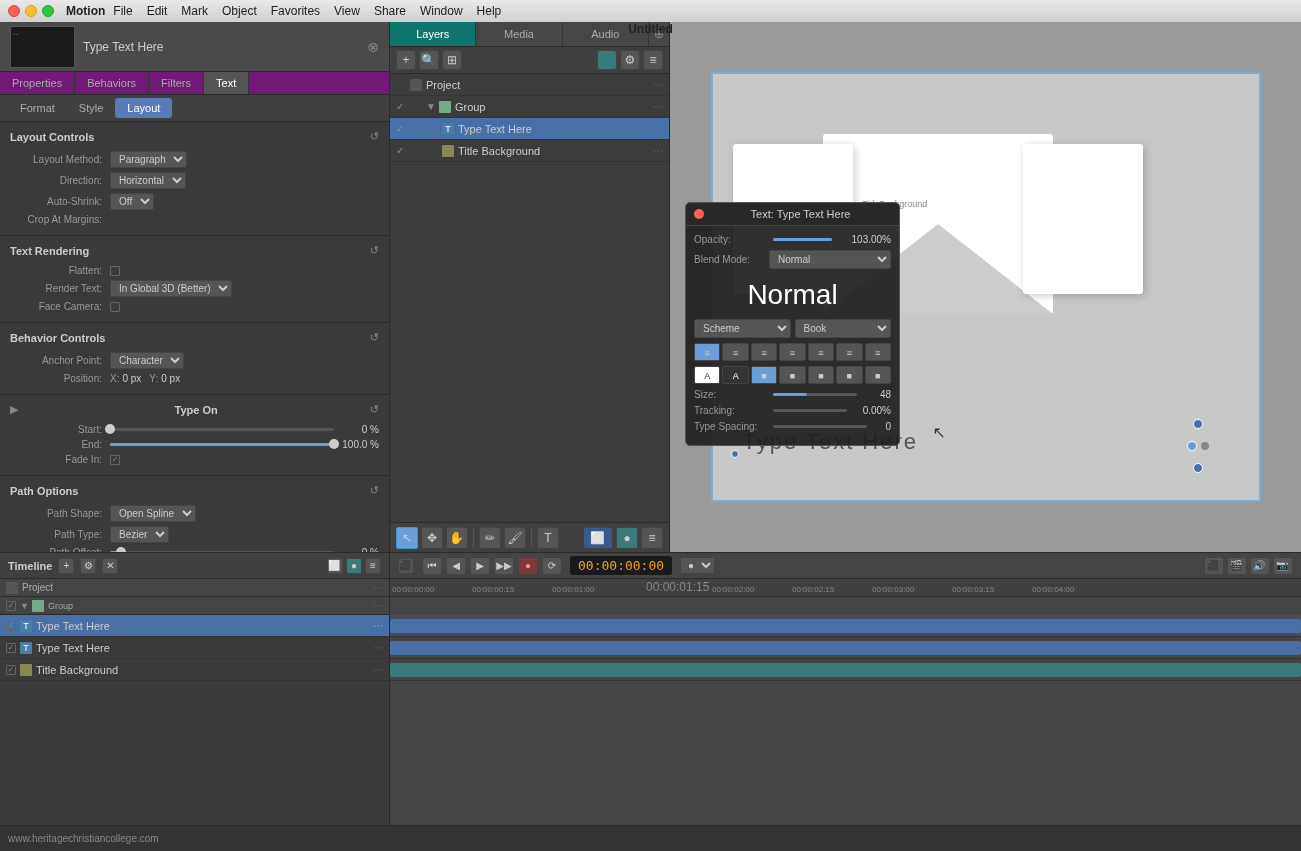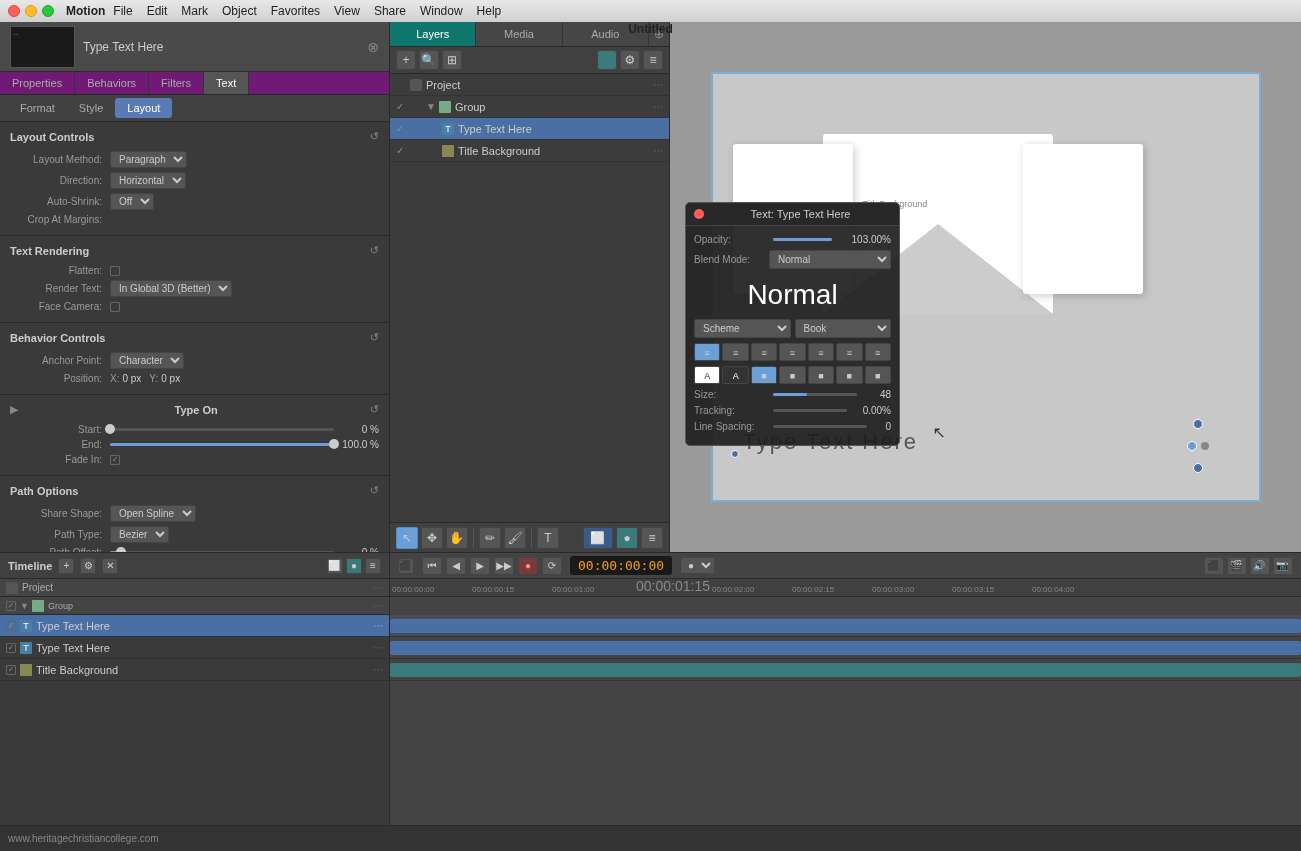--- a/index.html
+++ b/index.html
@@ -843,21 +843,21 @@
             <div class="cb checked"></div>
           </div>
         </div>
 
         <div class="section-block">
           <div class="section-header">
             <span class="section-title">Path Options</span>
             <span class="section-reset">↺</span>
           </div>
           <div class="prop-row">
-            <span class="prop-label">Share Shape:</span>
+            <span class="prop-label">Path Shape:</span>
             <select class="prop-dropdown">
               <option>Open Spline</option>
             </select>
           </div>
           <div class="prop-row">
             <span class="prop-label">Path Type:</span>
             <select class="prop-dropdown">
               <option>Bezier</option>
             </select>
           </div>
@@ -1062,21 +1062,21 @@
 
             <div class="fp-row">
               <span class="fp-label">Tracking:</span>
               <div class="fp-slider" style="flex:1;margin:0 4px;">
                 <div class="fp-slider-fill" style="width:0%;"></div>
               </div>
               <span style="font-size:10px;color:#ccc;width:40px;text-align:right;">0.00%</span>
             </div>
 
             <div class="fp-row">
-              <span class="fp-label">Line Spacing:</span>
+              <span class="fp-label">Type Spacing:</span>
               <div class="fp-slider" style="flex:1;margin:0 4px;">
                 <div class="fp-slider-fill" style="width:0%;"></div>
               </div>
               <span style="font-size:10px;color:#ccc;width:20px;text-align:right;">0</span>
             </div>
           </div>
         </div>
       </div>
     </div>
   </div>
@@ -1156,21 +1156,21 @@
           <div class="transport-btn">🔊</div>
           <div class="transport-btn">📷</div>
         </div>
       </div>
 
       <div class="tl-ruler" style="position:relative;height:18px;overflow:hidden;">
         <div style="position:absolute;left:0;top:0;right:0;bottom:0;background:#404040;"></div>
         <span style="position:absolute;left:2px;bottom:2px;font-size:8px;color:#888;">00:00:00:00</span>
         <span style="position:absolute;left:82px;bottom:2px;font-size:8px;color:#888;">00:00:00:15</span>
         <span style="position:absolute;left:162px;bottom:2px;font-size:8px;color:#888;">00:00:01:00</span>
-        <span style="position:absolute;left:246px;bottom:2px;font-size:14px;color:#888;">00:00:01:15</span>
+        <span style="position:absolute;left:256px;bottom:2px;font-size:12px;color:#888;">00:00:01:15</span>
         <span style="position:absolute;left:322px;bottom:2px;font-size:8px;color:#888;">00:00:02:00</span>
         <span style="position:absolute;left:402px;bottom:2px;font-size:8px;color:#888;">00:00:02:15</span>
         <span style="position:absolute;left:482px;bottom:2px;font-size:8px;color:#888;">00:00:03:00</span>
         <span style="position:absolute;left:562px;bottom:2px;font-size:8px;color:#888;">00:00:03:15</span>
         <span style="position:absolute;left:642px;bottom:2px;font-size:8px;color:#888;">00:00:04:00</span>
       </div>
 
       <div class="tl-tracks">
 
         <div class="tl-track-group">

